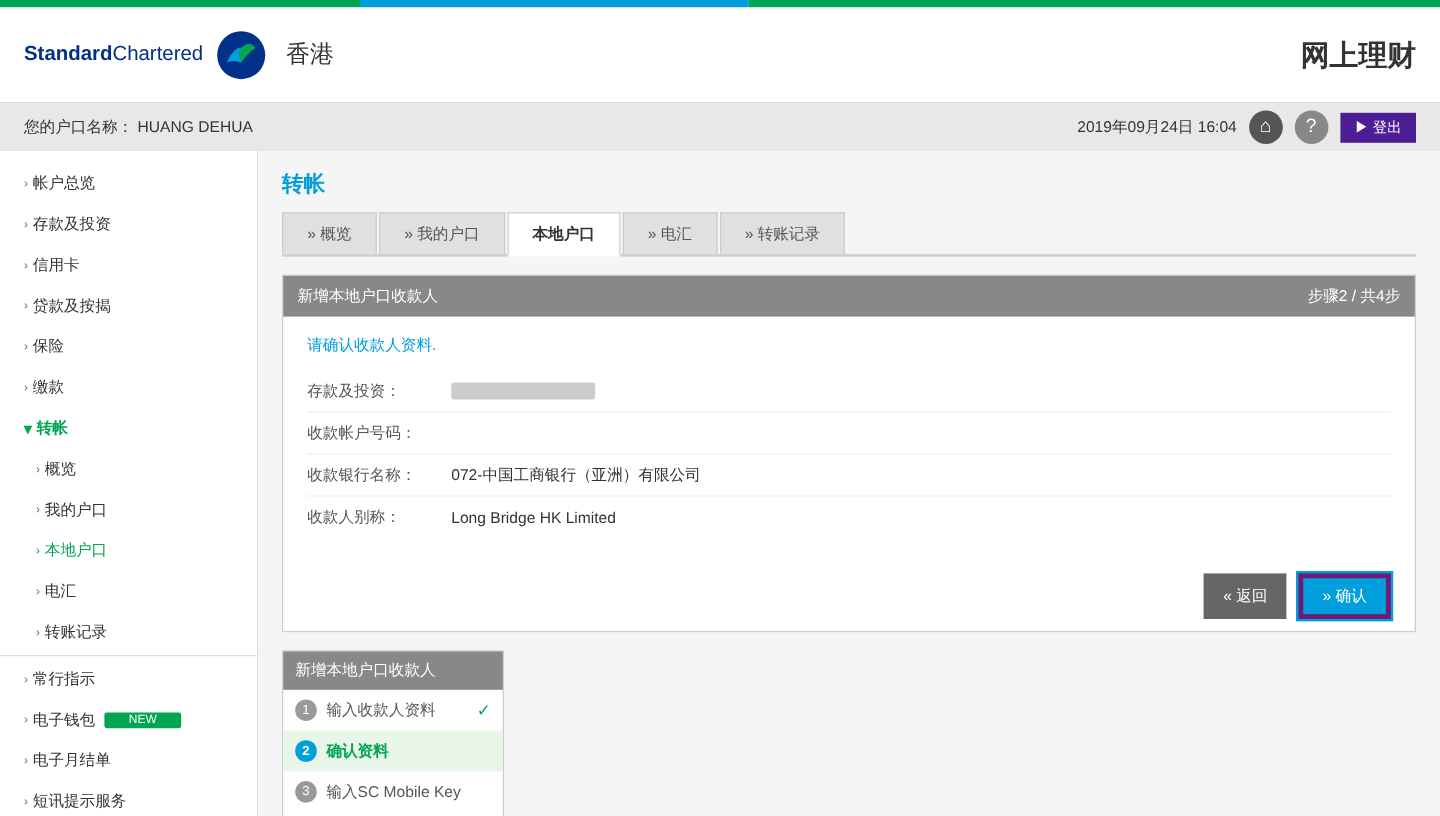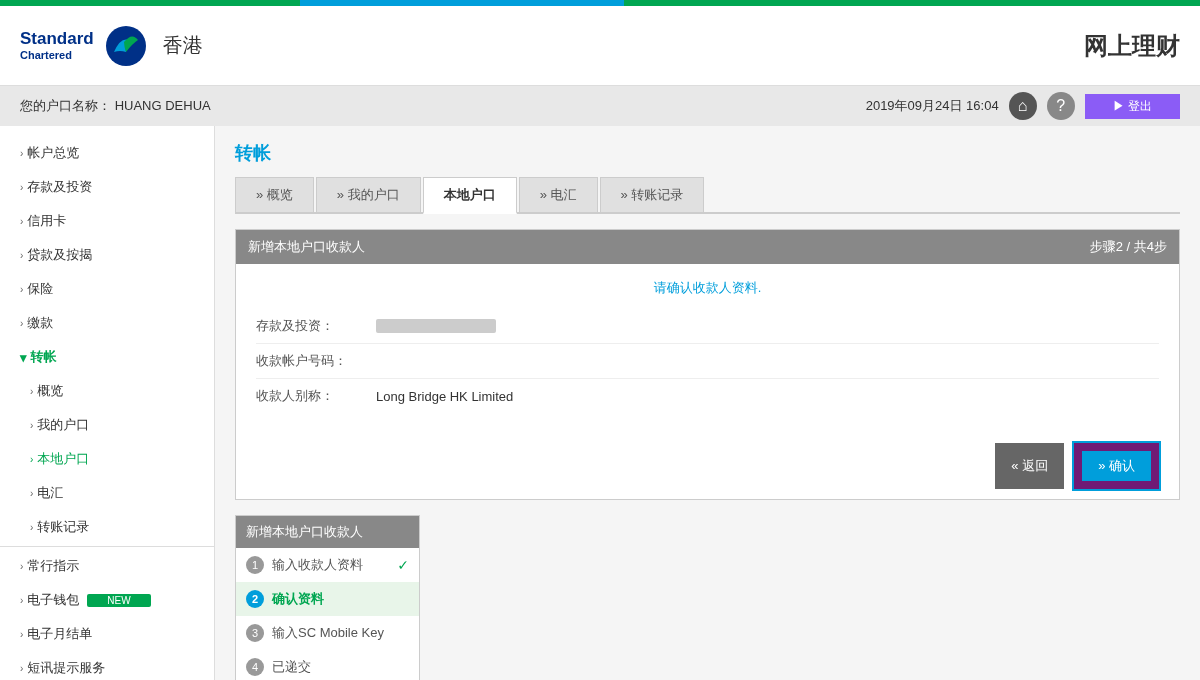--- a/index.html
+++ b/index.html
@@ -28,21 +28,21 @@
       color: #333;
     }
     .info-bar-right { display: flex; align-items: center; gap: 10px; }
     .icon-btn {
       width: 28px; height: 28px; border-radius: 50%; display: inline-flex; align-items: center; justify-content: center;
       cursor: pointer; font-size: 16px; color: #fff; text-decoration: none;
     }
     .home-btn { background: #555; }
     .help-btn { background: #888; }
     .logout-btn {
-      background: #8b5cf6; color: #fff; padding: 4px 28px; font-size: 12px;
+      background: #4c1d95; color: #fff; padding: 4px 12px; font-size: 12px;
       border: none; cursor: pointer; display: flex; align-items: center; gap: 4px;
     }
 
     
     .main-layout { display: flex; height: calc(680px - 6px - 80px - 34px); }
 
     
     .sidebar {
       width: 215px; background: #fff; border-right: 1px solid #ddd;
       padding: 10px 0; overflow-y: auto;
@@ -86,40 +86,40 @@
     .form-card {
       background: #fff; border: 1px solid #ccc;
     }
     .form-card-header {
       background: #888; color: #fff; padding: 8px 12px;
       display: flex; justify-content: space-between; align-items: center;
       font-size: 13px;
     }
     .form-card-body { padding: 15px 20px; }
 
-    .confirm-text { color: #009edb; font-size: 13px; margin-bottom: 12px; text-align: center; }
+    .confirm-text { color: #009edb; font-size: 13px; margin-bottom: 12px; }
 
     .form-row { display: flex; align-items: center; padding: 8px 0; border-bottom: 1px solid #eee; }
     .form-row:last-child { border-bottom: none; }
     .form-label { width: 120px; color: #555; font-size: 13px; }
     .form-value { color: #333; font-size: 13px; }
     .form-value-blur {
       background: #ccc; height: 14px; width: 120px; display: inline-block; border-radius: 2px;
     }
 
     .form-actions {
       display: flex; justify-content: flex-end; gap: 10px;
       padding: 15px 20px 10px;
     }
     .btn-back {
       background: #666; color: #fff; border: none; padding: 6px 16px;
       cursor: pointer; font-size: 13px; display: flex; align-items: center; gap: 4px;
     }
     .btn-confirm {
-      background: #009edb; color: #fff; border: 8px solid #701a75;
+      background: #009edb; color: #fff; border: 4px solid #701a75;
       padding: 6px 16px; cursor: pointer; font-size: 13px;
       display: flex; align-items: center; gap: 4px;
       box-shadow: 0 0 0 2px #009edb;
     }
     .step-panel {
       background: #fff; border: 1px solid #ccc; font-size: 13px;
     }
     .step-panel-header {
       background: #888; color: #fff; padding: 7px 10px; font-size: 13px;
     }
@@ -142,23 +142,23 @@
 
 <div style="display:flex; height:6px;">
   <div style="background:#00a651; width:25%; height:6px;"></div>
   <div style="background:#009edb; width:27%; height:6px;"></div>
   <div style="background:#00a651; width:48%; height:6px;"></div>
 </div>
 
 <div class="header">
   <div class="logo-area">
 
-    <div style="display:flex; flex-direction:column; line-height:1.1;">
+    <div style="display:flex; flex-direction:row; line-height:1.1;align-items:flex-end;">
       <span style="color:#003087; font-size:17px; font-weight:bold;">Standard</span>
-      <span style="color:#003087; font-size:11px; font-weight:bold;">Chartered</span>
+      <span style="color:#003087; font-size:17px; font-weight:normal;">Chartered</span>
     </div>
 
     <svg width="44" height="44" viewBox="0 0 44 44">
       <ellipse cx="22" cy="22" rx="20" ry="20" fill="#003087"></ellipse>
       <path d="M10 28 Q18 10 28 18 Q20 20 22 28 Q16 26 10 28Z" fill="#009edb"></path>
       <path d="M20 18 Q28 8 34 16 Q28 20 22 28 Q20 22 20 18Z" fill="#00a651"></path>
     </svg>
     <span style="font-size:20px; color:#333; margin-left:5px;">香港</span>
   </div>
   <div style="font-size:24px; color:#333; font-weight:bold;">网上理财</div>
@@ -272,20 +272,24 @@
 
           <div class="form-row">
             <span class="form-label">存款及投资：</span>
             <span class="form-value-blur"></span>
           </div>
           <div class="form-row">
             <span class="form-label">收款帐户号码：</span>
             <span class="form-value"></span>
           </div>
           <div class="form-row">
+            <span class="form-label">收款银行名称：</span>
+            <span class="form-value">072-中国工商银行（亚洲）有限公司</span>
+          </div>
+          <div class="form-row">
             <span class="form-label">收款人别称：</span>
             <span class="form-value">Long Bridge HK Limited</span>
           </div>
         </div>
 
         <div class="form-actions">
           <button class="btn-back">« 返回</button>
           <button class="btn-confirm">» 确认</button>
         </div>
       </div>

